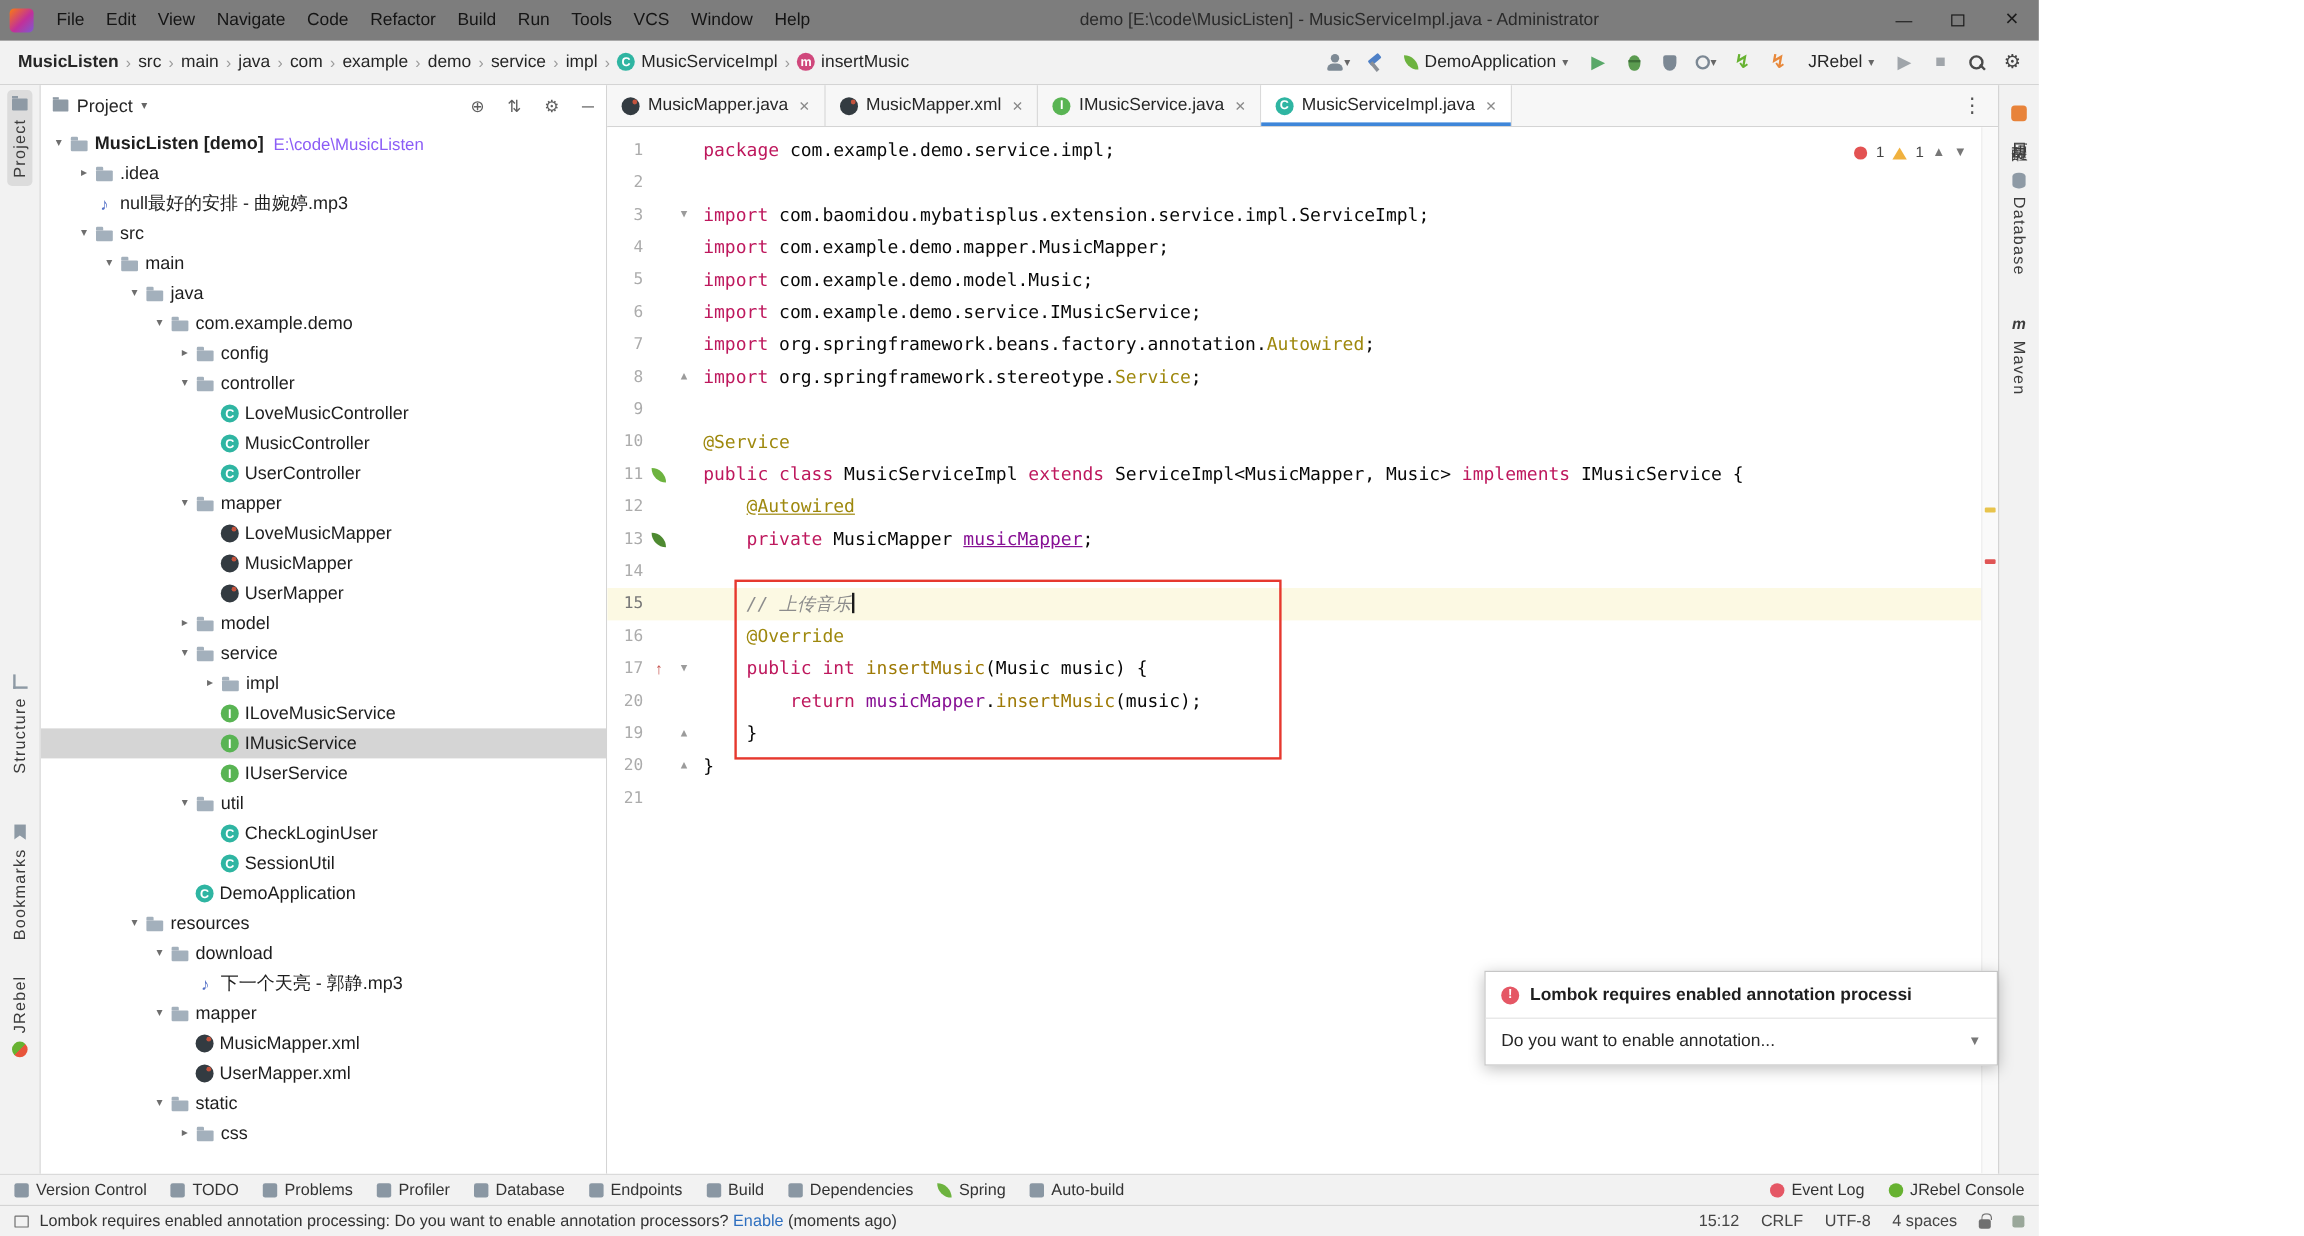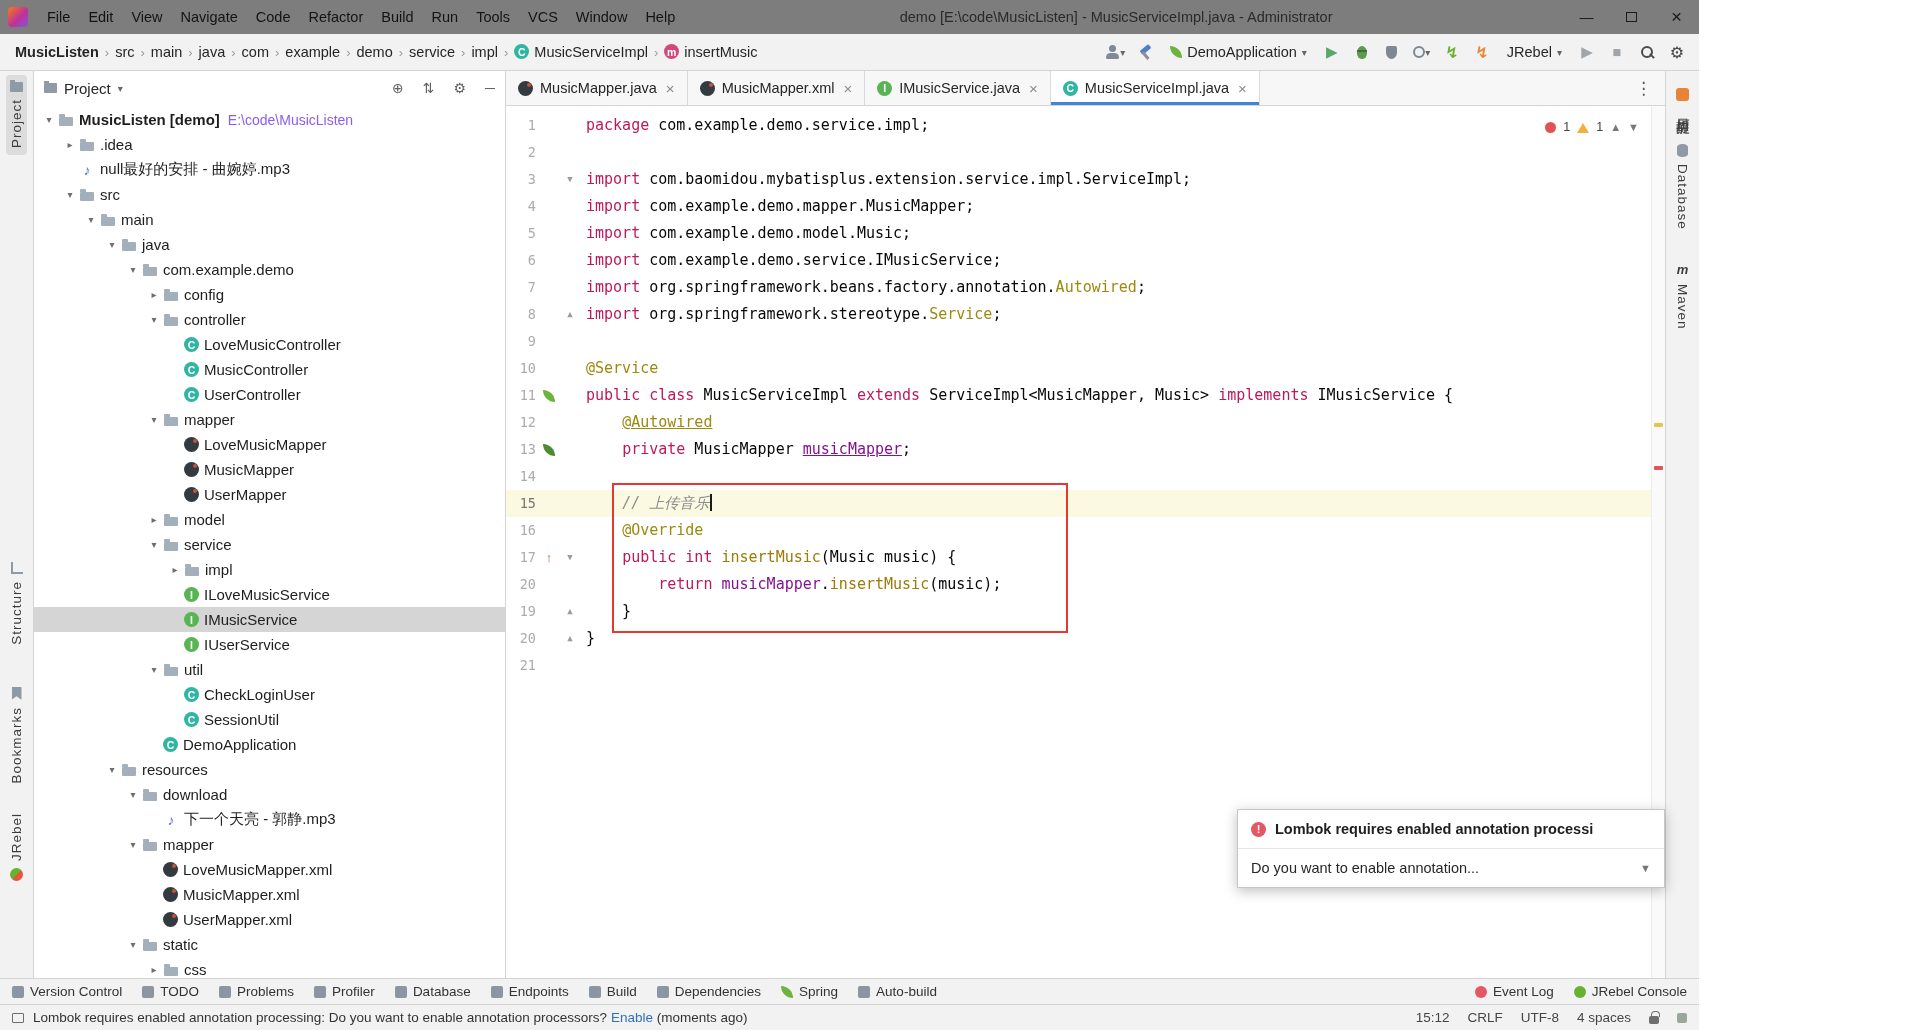--- a/index.html
+++ b/index.html
@@ -452,25 +452,20 @@
             <span class="tree-label">下一个天亮 - 郭静.mp3</span>
           </div>
           <div class="tree-row" style="padding-left: 90px;">
             <span class="chev-t">▾</span>
             <span class="ic ic-folder"></span>
             <span class="tree-label">mapper</span>
           </div>
           <div class="tree-row" style="padding-left: 111px;">
             <span class="chev-t"></span>
             <span class="ic-circle ic-mybatis"></span>
-            <span class="tree-label">LoveMusicMapper.xml</span>
-          </div>
-          <div class="tree-row" style="padding-left: 111px;">
-            <span class="chev-t"></span>
-            <span class="ic-circle ic-mybatis"></span>
             <span class="tree-label">MusicMapper.xml</span>
           </div>
           <div class="tree-row" style="padding-left: 111px;">
             <span class="chev-t"></span>
             <span class="ic-circle ic-mybatis"></span>
             <span class="tree-label">UserMapper.xml</span>
           </div>
           <div class="tree-row" style="padding-left: 90px;">
             <span class="chev-t">▾</span>
             <span class="ic ic-folder"></span>

